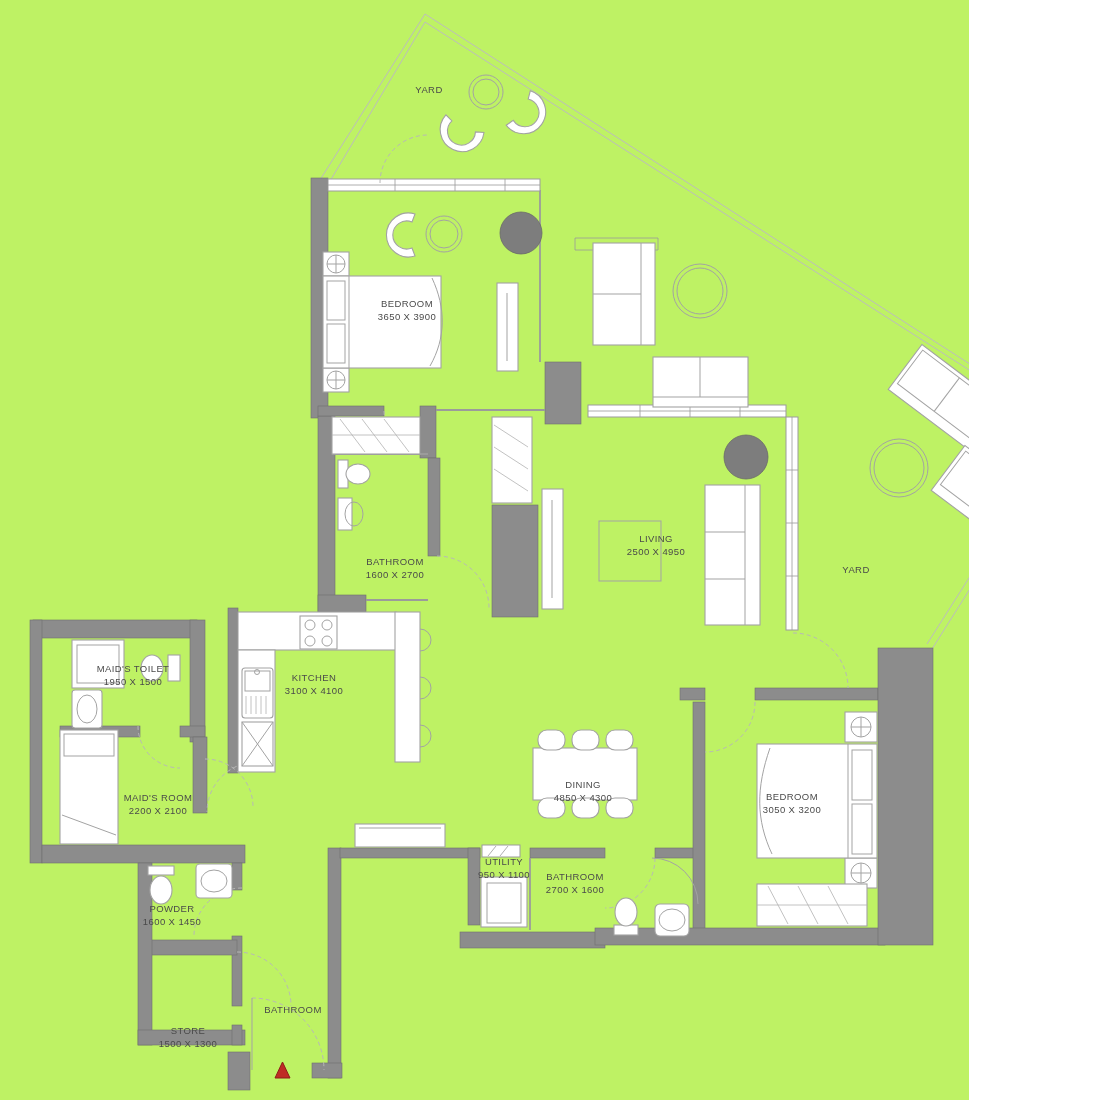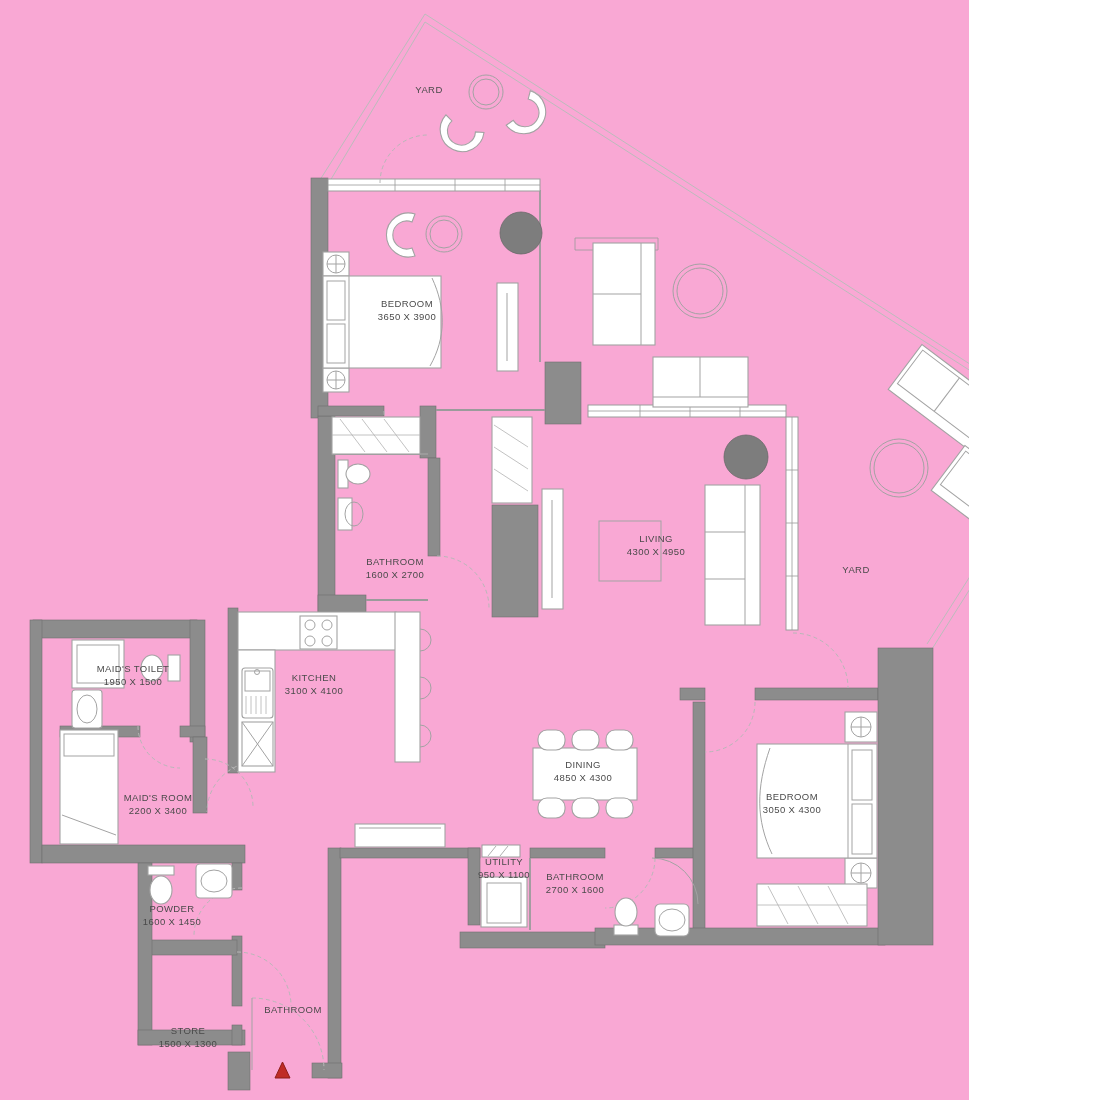--- a/index.html
+++ b/index.html
@@ -1,16 +1,16 @@
 <!DOCTYPE html>
 <html><head>
 <meta charset="utf-8">
 <style>
   html,body{margin:0;padding:0;background:#ffffff;}
-  .plan{position:relative;width:969px;height:1100px;background:#f9a8d4;
+  .plan{position:relative;width:969px;height:1100px;background:#bef264;
         font-family:"Liberation Sans",sans-serif;overflow:hidden;}
   .plan svg{position:absolute;left:0;top:0;}
   .room-label{position:absolute;transform:translate(-50%,-50%);text-align:center;
         font-size:9.5px;line-height:1.35;color:#4a4a4a;letter-spacing:.4px;white-space:nowrap;}
   .room-name,.room-dims{display:block;}
   .room-dims:empty{display:none;}
   
   .wall{fill:#8c8c8c;stroke:#6f6f6f;stroke-width:.6;}
   .thin{stroke:#9b9b9b;stroke-width:1.8;fill:none;}
   .furn{fill:#ffffff;stroke:#a3a3a3;stroke-width:1.1;}
@@ -368,49 +368,49 @@
   <div class="room-label" style="left:429px;top:90px">
     <span class="room-name">YARD</span>
 
   </div>
   <div class="room-label" style="left:407px;top:311px">
     <span class="room-name">BEDROOM</span>
     <span class="room-dims">3650 X 3900</span>
   </div>
   <div class="room-label" style="left:656px;top:546px">
     <span class="room-name">LIVING</span>
-    <span class="room-dims">4300 X 4950</span>
+    <span class="room-dims">2500 X 4950</span>
   </div>
   <div class="room-label" style="left:856px;top:570px">
     <span class="room-name">YARD</span>
 
   </div>
   <div class="room-label" style="left:395px;top:569px">
     <span class="room-name">BATHROOM</span>
     <span class="room-dims">1600 X 2700</span>
   </div>
   <div class="room-label" style="left:314px;top:685px">
     <span class="room-name">KITCHEN</span>
     <span class="room-dims">3100 X 4100</span>
   </div>
   <div class="room-label" style="left:133px;top:676px">
     <span class="room-name">MAID'S TOILET</span>
     <span class="room-dims">1950 X 1500</span>
   </div>
   <div class="room-label" style="left:158px;top:805px">
     <span class="room-name">MAID'S ROOM</span>
-    <span class="room-dims">2200 X 3400</span>
-  </div>
-  <div class="room-label" style="left:583px;top:772px">
+    <span class="room-dims">2200 X 2100</span>
+  </div>
+  <div class="room-label" style="left:583px;top:792px">
     <span class="room-name">DINING</span>
     <span class="room-dims">4850 X 4300</span>
   </div>
   <div class="room-label" style="left:792px;top:804px">
     <span class="room-name">BEDROOM</span>
-    <span class="room-dims">3050 X 4300</span>
+    <span class="room-dims">3050 X 3200</span>
   </div>
   <div class="room-label" style="left:504px;top:869px">
     <span class="room-name">UTILITY</span>
     <span class="room-dims">950 X 1100</span>
   </div>
   <div class="room-label" style="left:575px;top:884px">
     <span class="room-name">BATHROOM</span>
     <span class="room-dims">2700 X 1600</span>
   </div>
   <div class="room-label" style="left:172px;top:916px">

